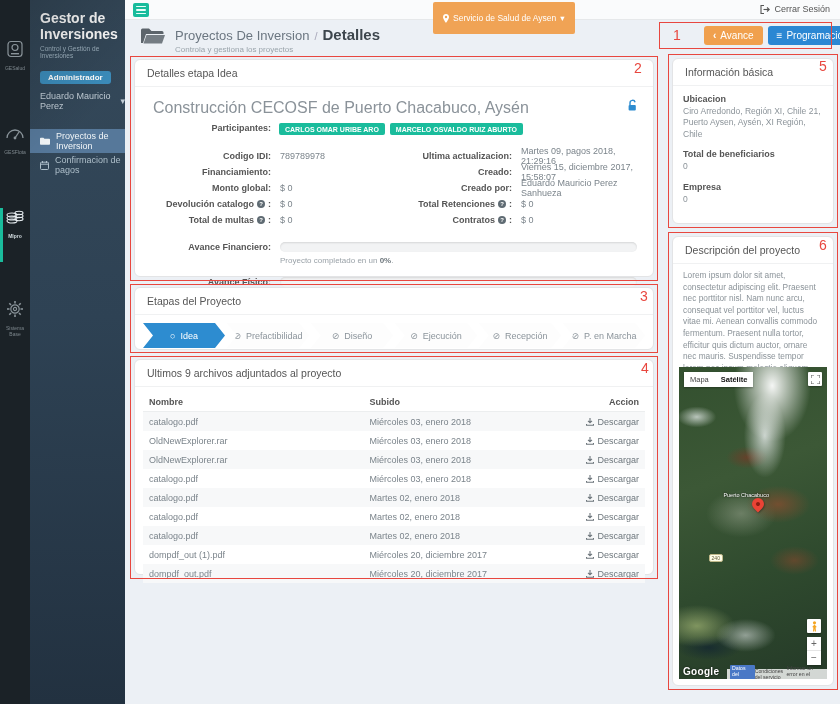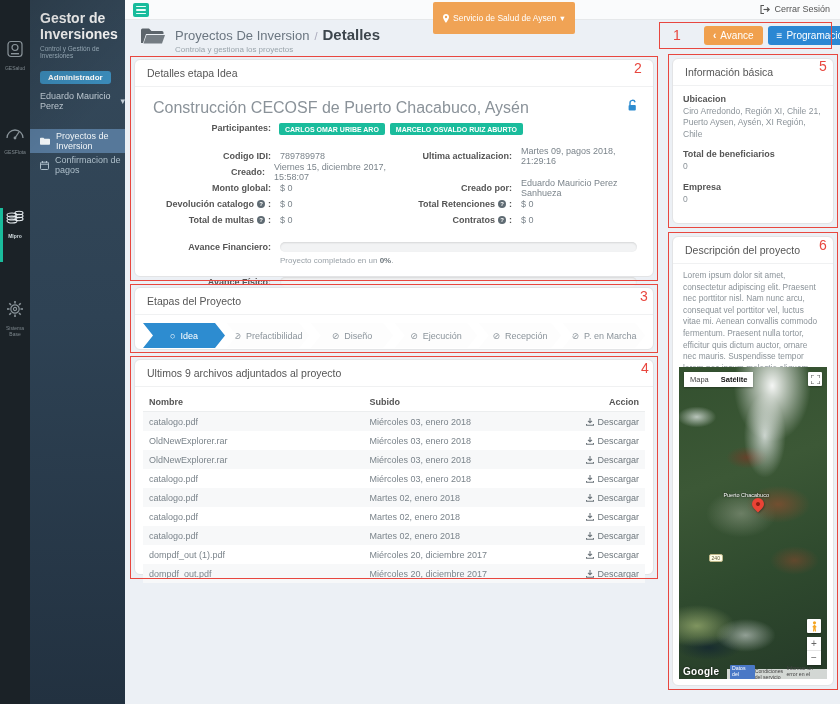--- a/index.html
+++ b/index.html
@@ -310,20 +310,24 @@
         <div class="dpair">
             <span class="flabel2">Codigo IDI:</span>
             <span class="dval">789789978</span>
           </div>
         <div class="dpair right">
             <span class="flabel2">Ultima actualizacion:</span>
             <span class="dval">Martes 09, pagos 2018, 21:29:16</span>
           </div>
       </div>
       <div class="drow">
+        <div class="dpair">
+            <span class="flabel2">Financiamiento:</span>
+            <span class="dval"></span>
+          </div>
         <div class="dpair right">
             <span class="flabel2">Creado:</span>
             <span class="dval">Viernes 15, diciembre 2017, 15:58:07</span>
           </div>
       </div>
       <div class="drow">
         <div class="dpair">
             <span class="flabel2">Monto global:</span>
             <span class="dval">$ 0</span>
           </div>

